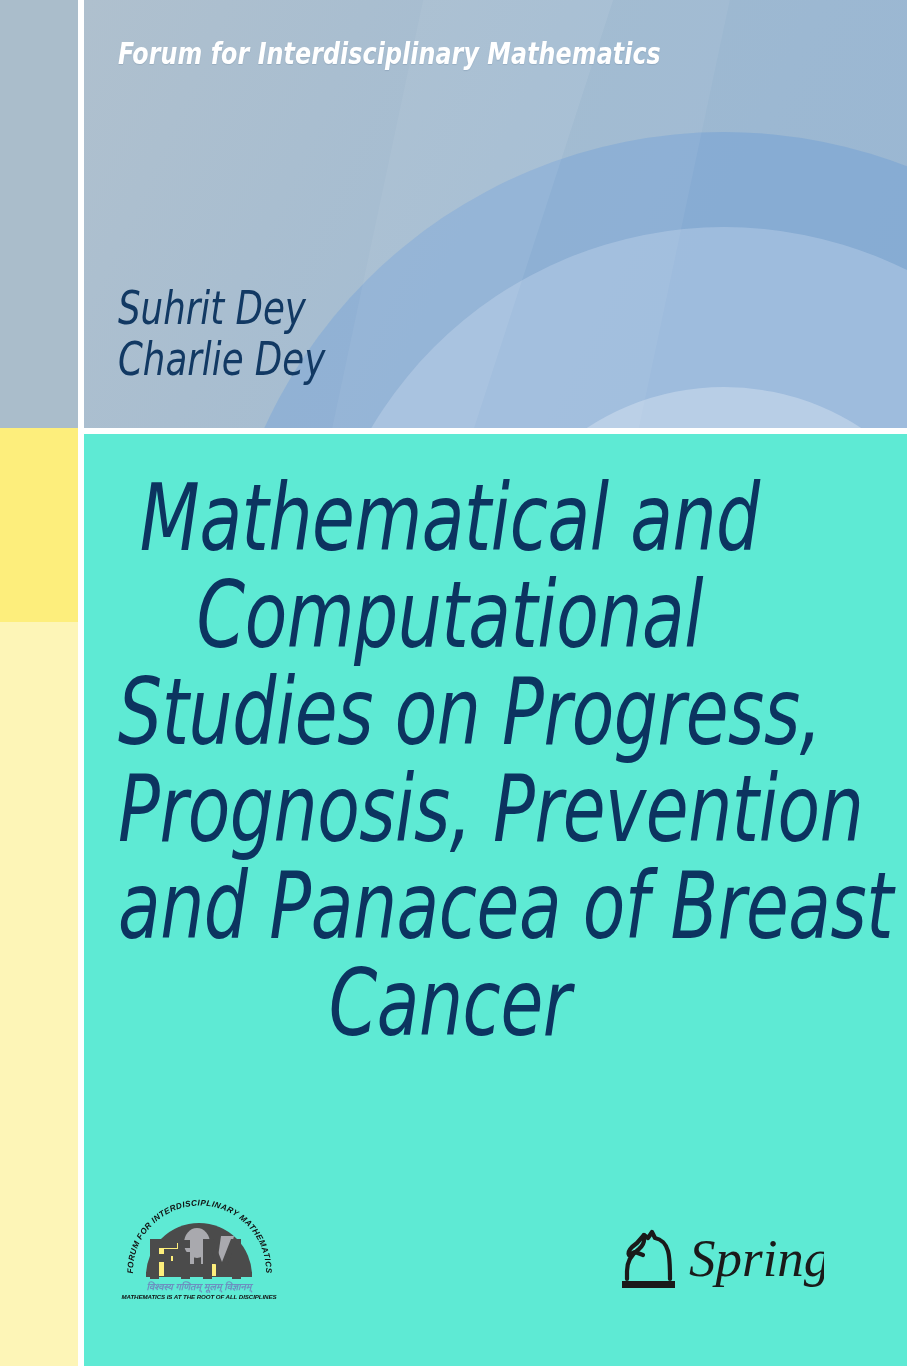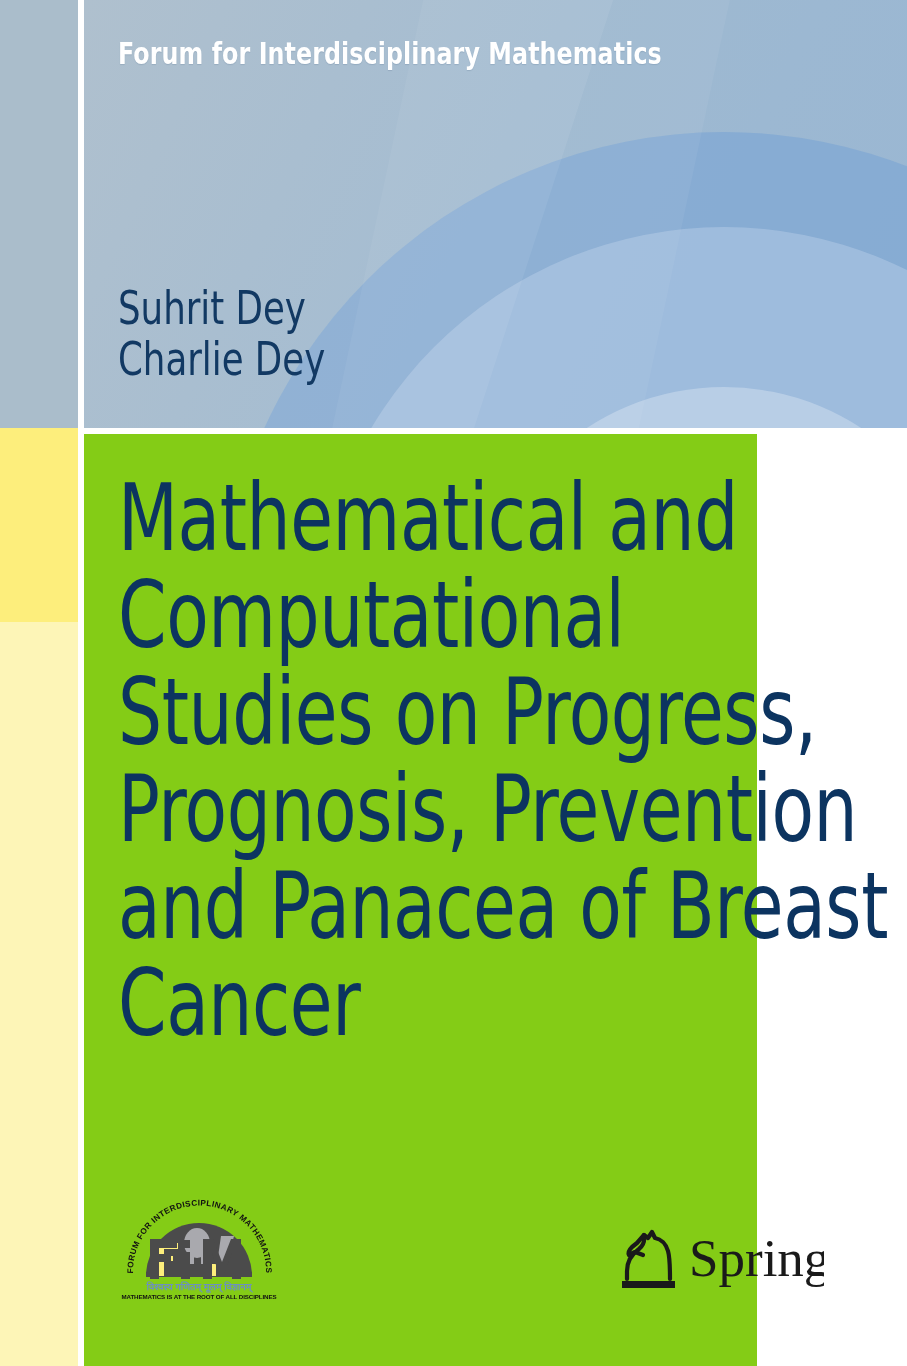--- a/index.html
+++ b/index.html
@@ -11,20 +11,21 @@
   body {
     font-family: "Liberation Sans", sans-serif;
   }
 
   .cover {
     position: relative;
     width: 907px;
     height: 1366px;
     overflow: hidden;
     background: #ffffff;
+    font-style: italic;
   }
 
   
   .left-band {
     position: absolute;
     left: 0;
     top: 0;
     width: 78px;
     height: 1366px;
     overflow: hidden;
@@ -126,23 +127,24 @@
     width: 823px;
     height: 6px;
     background: #ffffff;
   }
 
   
   .yellow-area {
     position: absolute;
     left: 0;
     top: 434px;
-    width: 673px;
+    width: 823px;
     height: 932px;
-    background: #84cc16;
+    background: #5eead4;
+    text-align: center;
   }
 
   
   .series-title {
     position: absolute;
     left: 34px;
     top: 36px;
     color: #ffffff;
     font-family: "Liberation Sans Narrow", "DejaVu Sans Condensed", "Liberation Sans", sans-serif;
     font-size: 30px;

